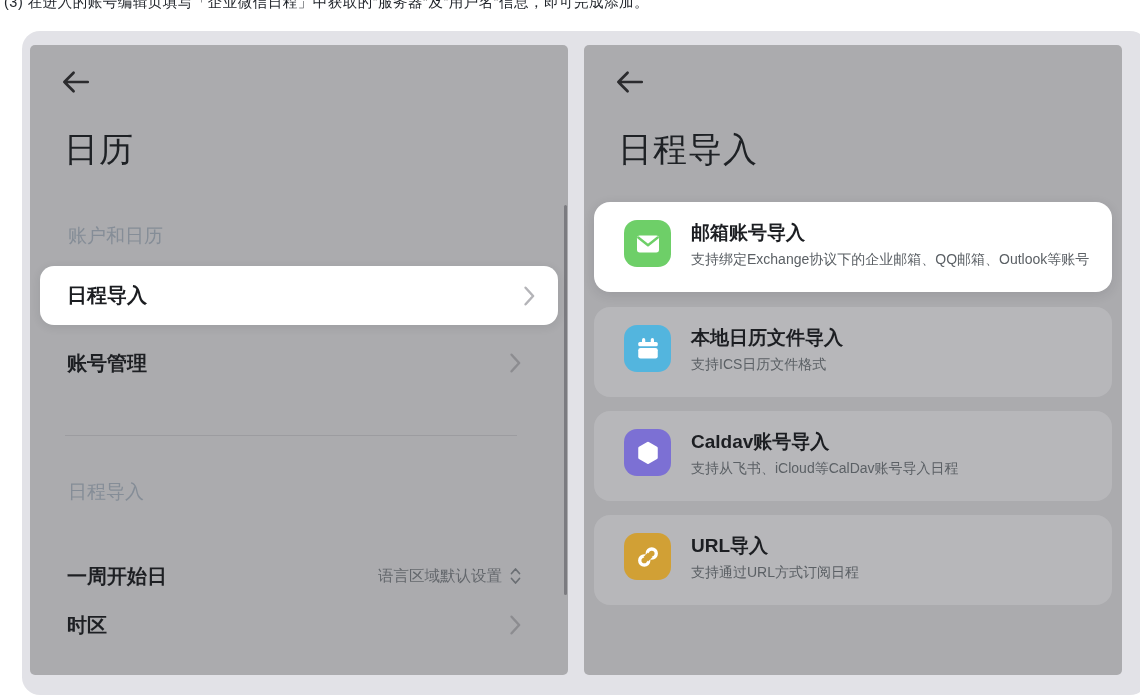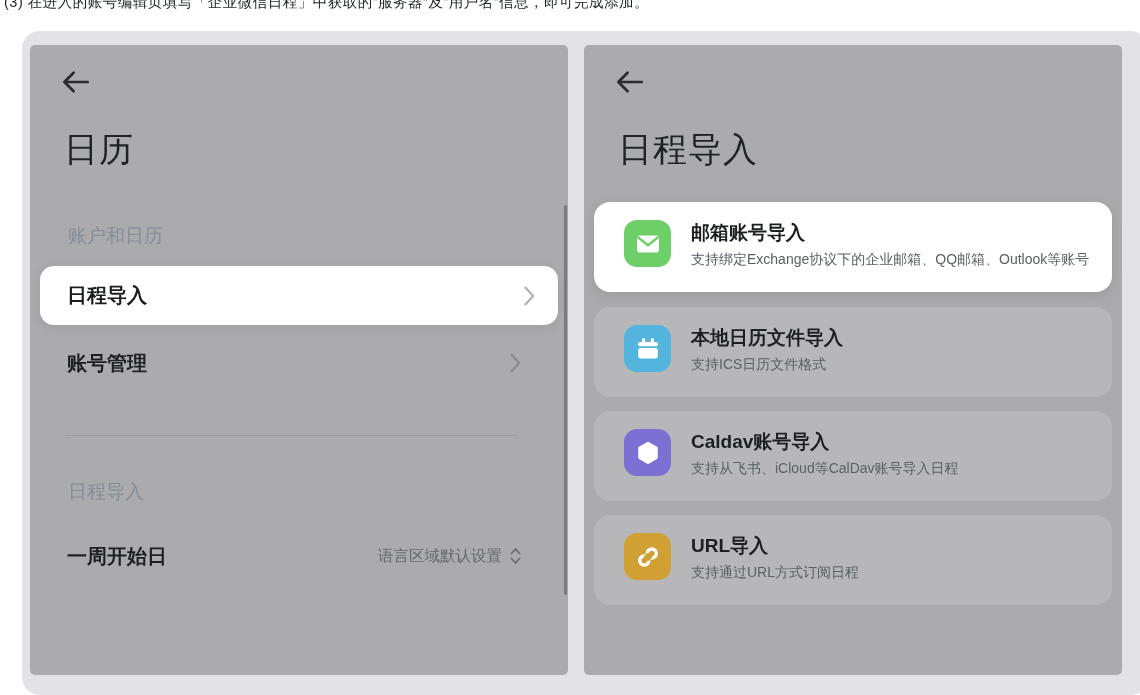--- a/index.html
+++ b/index.html
@@ -36,21 +36,21 @@
     display:flex;align-items:center;padding:0 22px 0 27px;box-sizing:border-box;
     cursor:pointer;
   }
   .white-card .row-label{font-size:20px;font-weight:700;color:#1b1d21;}
   .gray-row{
     position:absolute;left:37px;width:455px;height:44px;
     display:flex;align-items:center;cursor:pointer;
   }
   .gray-row .row-label{font-size:20px;font-weight:700;color:#1d1f23;}
   .row-acct{top:296px}
-  .row-week{top:489px}
+  .row-week{top:509px}
   .row-tz{top:558px}
   .chev{margin-left:auto;flex:none;display:block;}
   .divider{position:absolute;left:35px;top:390px;width:452px;height:1px;background:#9c9ca0;}
   .row-value{
     margin-left:auto;display:flex;align-items:center;gap:7px;
     font-size:15.5px;color:#63676c;font-weight:400;
   }
   .scroll-indicator{
     position:absolute;left:534px;top:160px;width:3px;height:390px;
     background:rgba(72,72,78,.48);border-radius:2px;
@@ -111,20 +111,26 @@
       <span class="row-label">一周开始日</span>
       <span class="row-value">
         <span>语言区域默认设置</span>
         <svg width="13" height="20" viewBox="0 0 12 20">
           <path d="M2 7.5 L6 3 L10 7.5" fill="none" stroke="#6a6e73" stroke-width="1.7" stroke-linecap="round" stroke-linejoin="round"></path>
           <path d="M2 12.5 L6 17 L10 12.5" fill="none" stroke="#6a6e73" stroke-width="1.7" stroke-linecap="round" stroke-linejoin="round"></path>
         </svg>
       </span>
     </div>
 
+    <div class="gray-row row-tz">
+      <span class="row-label">时区</span>
+      <svg class="chev" width="14" height="22" viewBox="0 0 10 16">
+        <path d="M2.5 2 L8 8 L2.5 14" fill="none" stroke="#8c8c90" stroke-width="1.8" stroke-linecap="round" stroke-linejoin="round"></path>
+      </svg>
+    </div>
 
     <div class="scroll-indicator"></div>
   </div>
 
   <div class="panel panel-right">
 
     <div class="back-btn">
       <svg width="34" height="34" viewBox="0 0 24 24">
         <path d="M21 12 H4.5 M11 5.5 L4.5 12 L11 18.5" fill="none" stroke="#2b2b2e" stroke-width="1.9" stroke-linecap="round" stroke-linejoin="round"></path>
       </svg>

